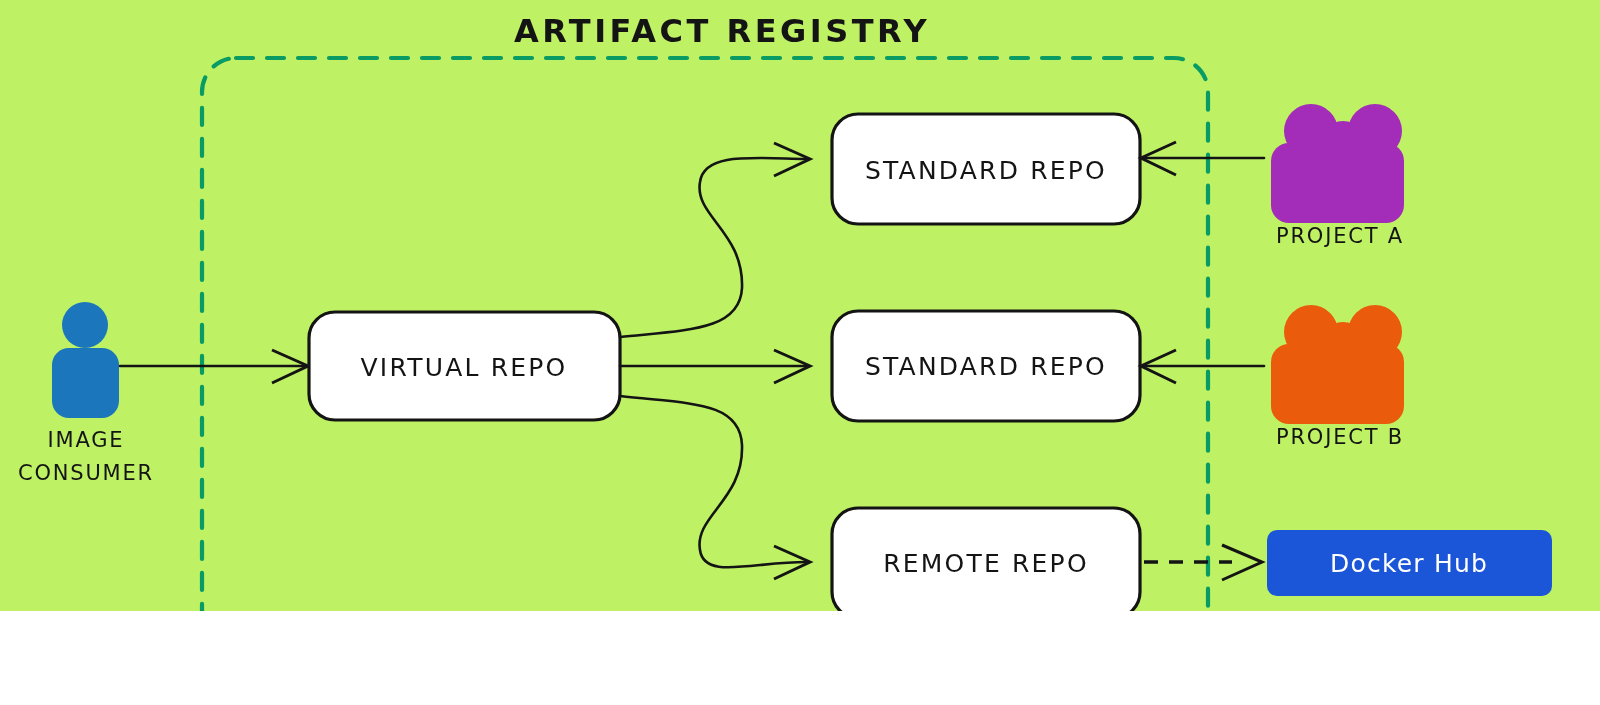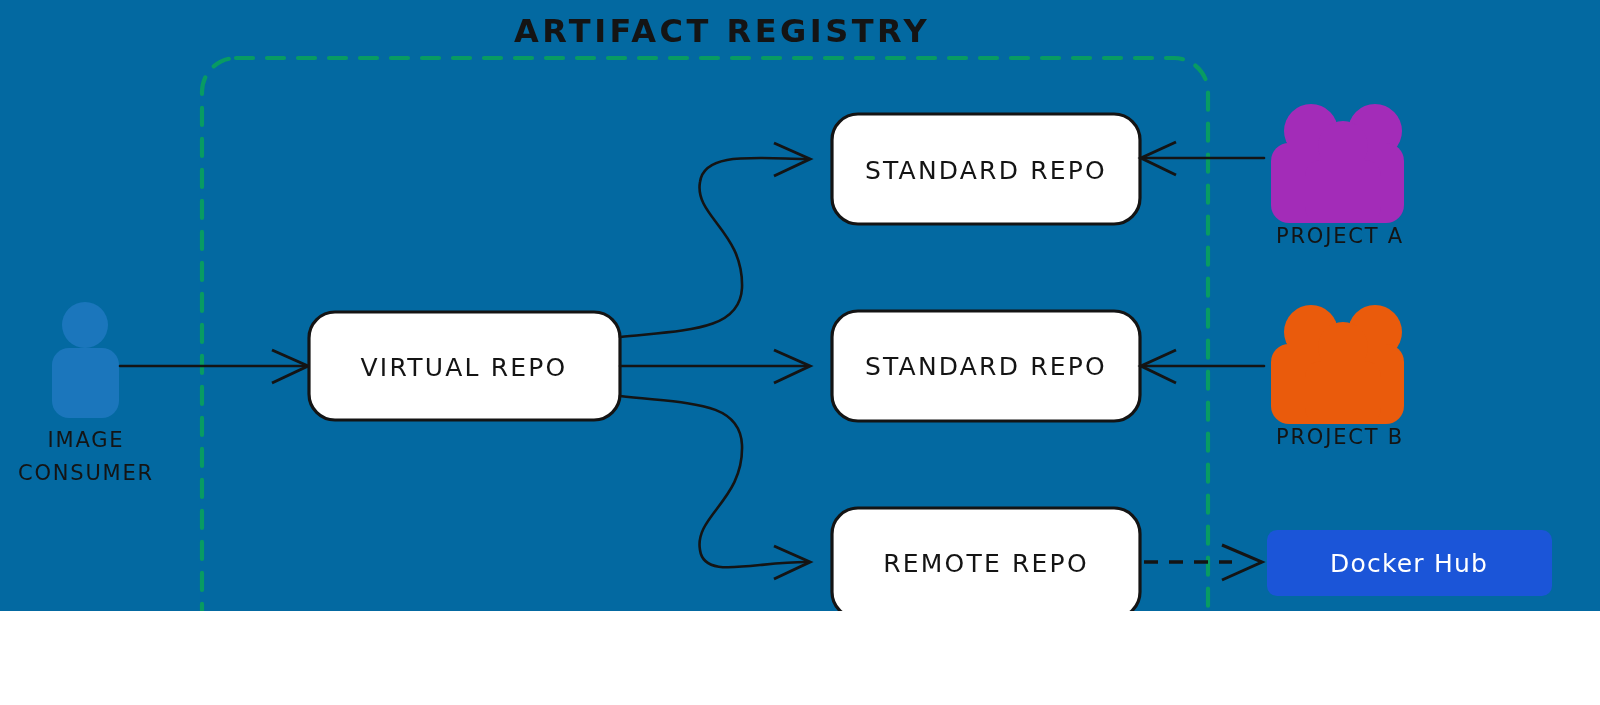--- a/index.html
+++ b/index.html
@@ -4,21 +4,21 @@
 <style>
   html, body {
     margin: 0;
     padding: 0;
     background: #ffffff;
   }
   #stage {
     position: relative;
     width: 1600px;
     height: 611px;
-    background: #0369a1;
+    background: #bef264;
     overflow: hidden;
     font-family: "DejaVu Sans", sans-serif;
   }
   #diagram-svg {
     position: absolute;
     left: 0;
     top: 0;
     width: 1600px;
     height: 705px;
   }

